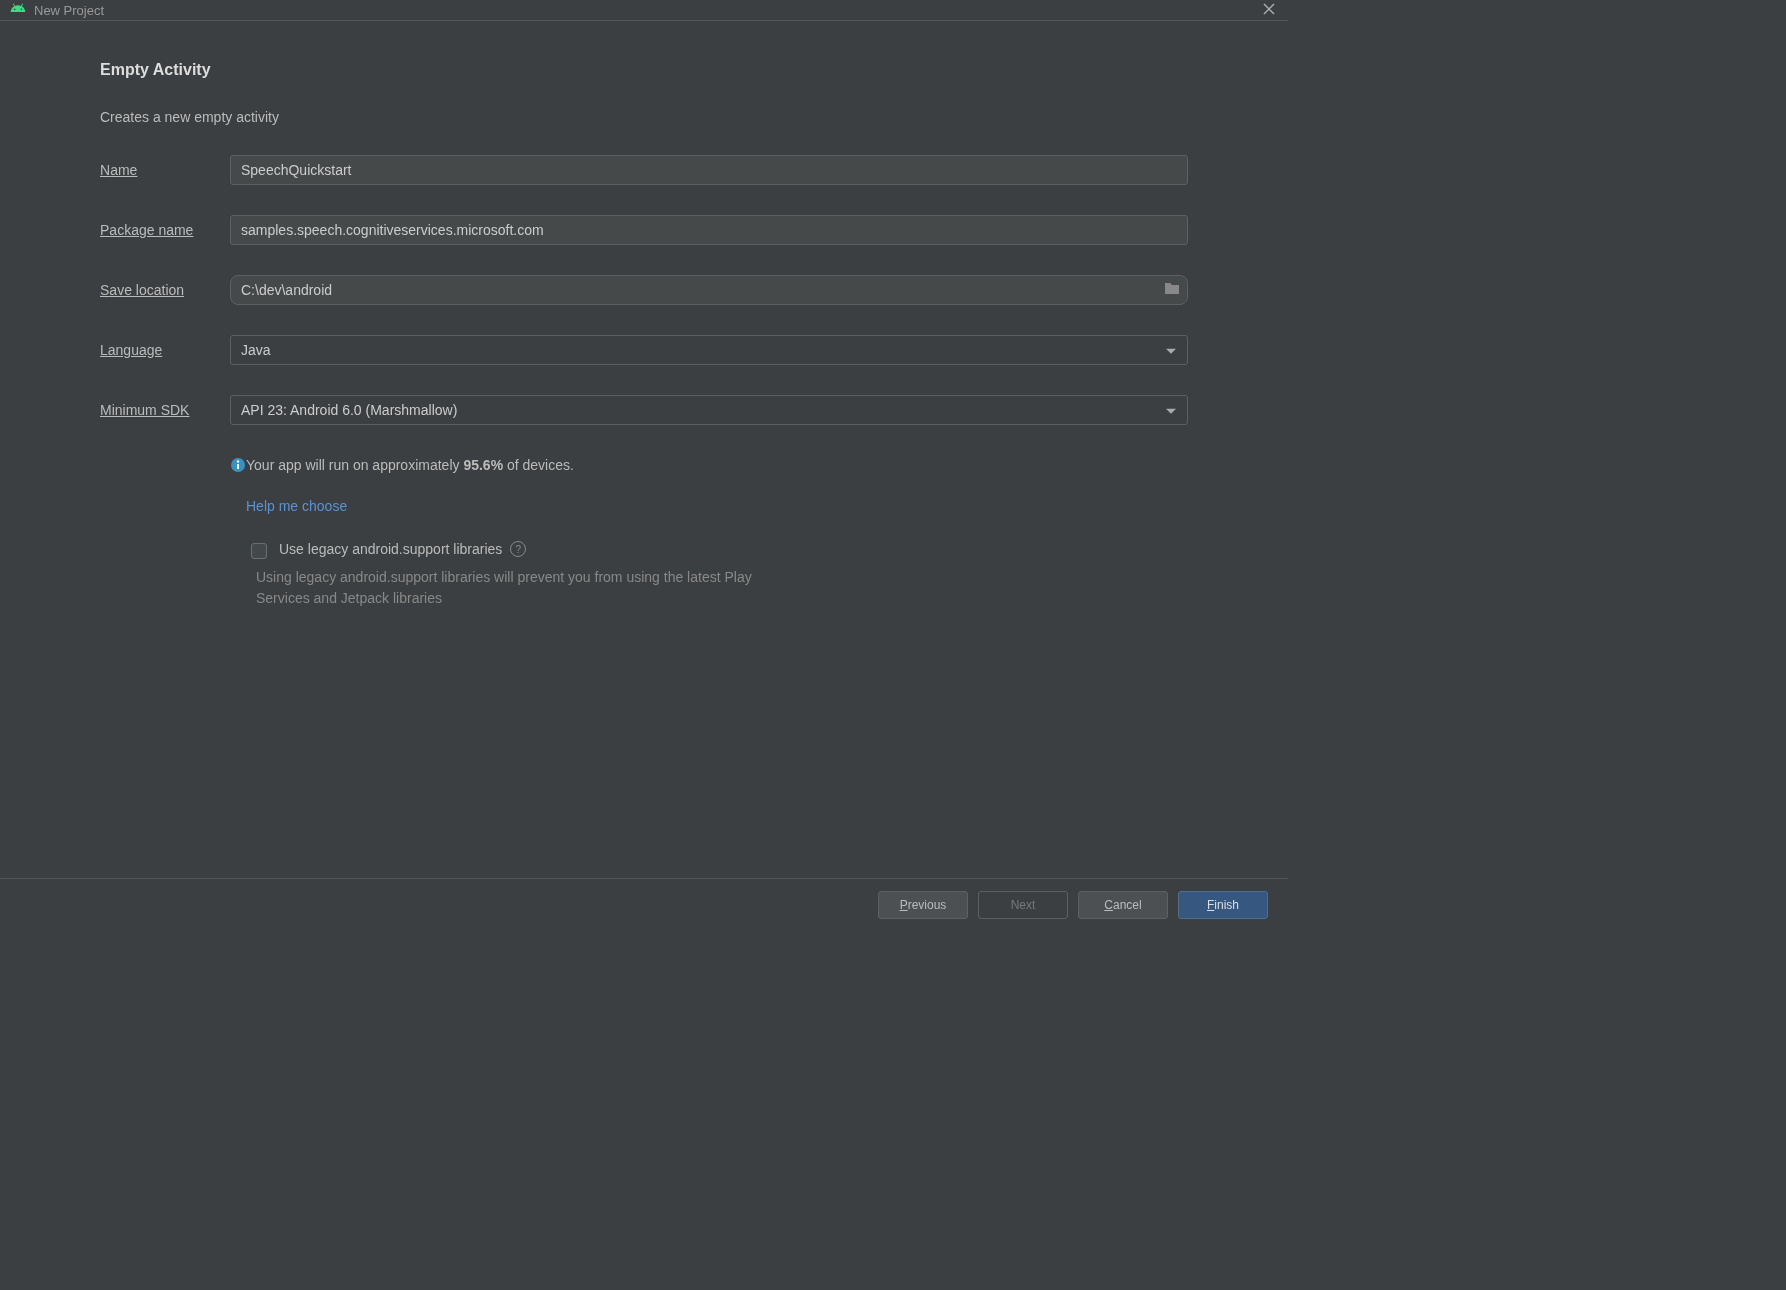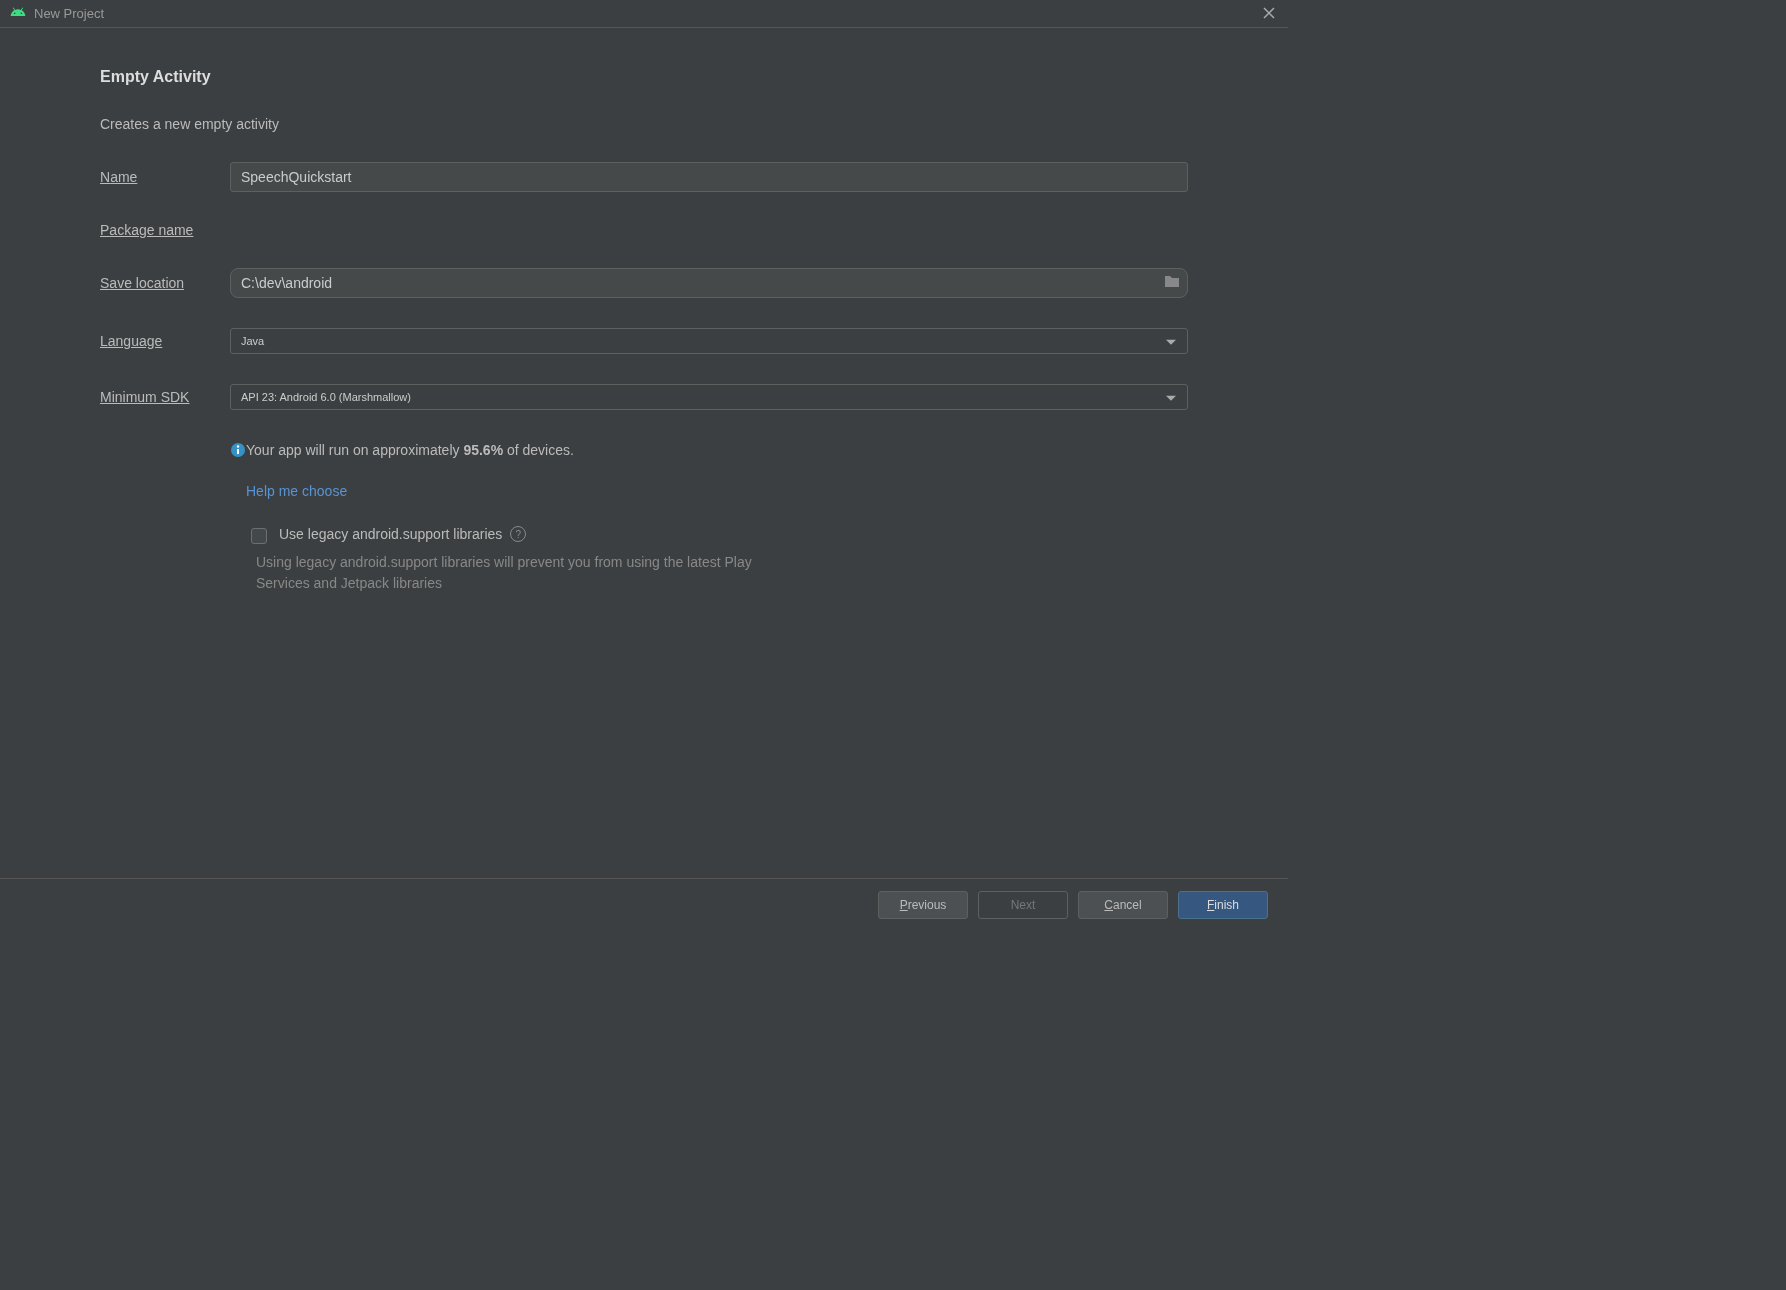--- a/index.html
+++ b/index.html
@@ -15,21 +15,21 @@
       height: 931px;
       overflow: hidden;
       display: flex;
       flex-direction: column;
     }
     .titlebar {
       display: flex;
       align-items: center;
       justify-content: space-between;
       padding: 5px 10px;
-      height: 28px;
+      height: 21px;
       border-bottom: 1px solid #555;
     }
     .titlebar-left {
       display: flex;
       align-items: center;
       gap: 8px;
     }
     .android-icon svg {
       width: 16px;
       height: 16px;
@@ -118,21 +118,21 @@
       border-right: 5px solid transparent;
       border-top: 5px solid #aaa;
       pointer-events: none;
     }
     .select {
       width: 100%;
       background: #3c3f41;
       border: 1px solid #5e6060;
       color: #cccccc;
       padding: 6px 10px;
-      font-size: 11px;
+      font-size: 14px;
       border-radius: 3px;
       appearance: none;
       font-family: inherit;
       cursor: pointer;
     }
     .info-block {
       display: flex;
       margin-left: 130px;
       margin-bottom: 24px;
       align-items: flex-start;
@@ -257,20 +257,23 @@
 
   <div class="form-row">
     <label class="form-label"><span class="mnemonic">N</span><span>ame</span></label>
     <div class="form-control-wrap">
       <input class="text-input" type="text" value="SpeechQuickstart" style="">
     </div>
   </div>
 
   <div class="form-row">
     <label class="form-label"><span class="mnemonic">P</span><span>ackage name</span></label>
+    <div class="form-control-wrap">
+      <input class="text-input" type="text" value="samples.speech.cognitiveservices.microsoft.com" style="">
+    </div>
   </div>
 
   <div class="form-row">
     <label class="form-label"><span class="mnemonic">S</span><span>ave location</span></label>
     <div class="form-control-wrap input-with-icon">
       <input class="text-input" type="text" value="C:\dev\android" style="">
       <span class="browse-icon">
         <svg width="16" height="14" viewBox="0 0 16 14">
             <path d="M1 2 h5 l2 2 h7 v9 h-14 z" fill="#888"></path>
           </svg>

